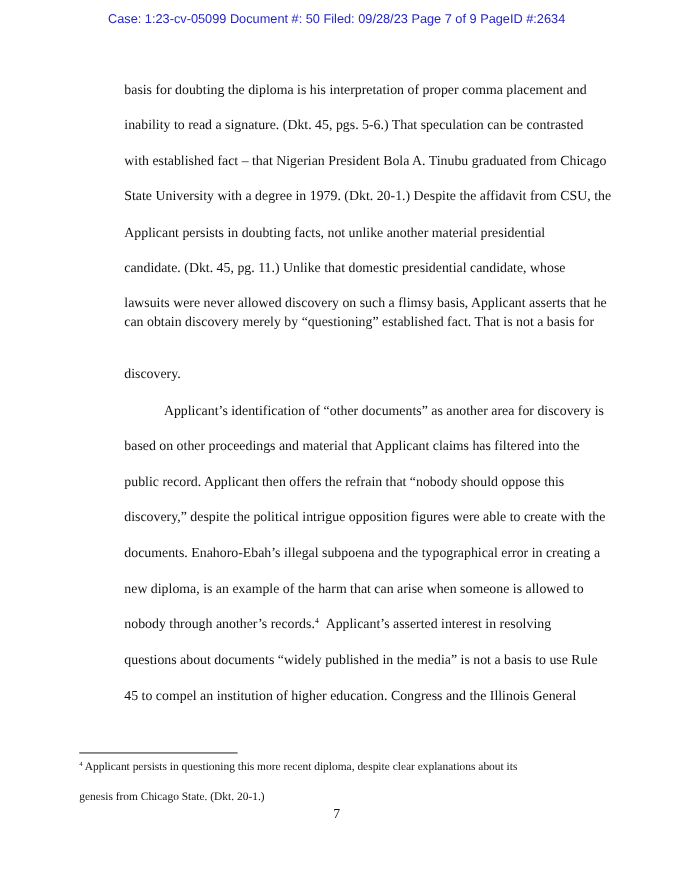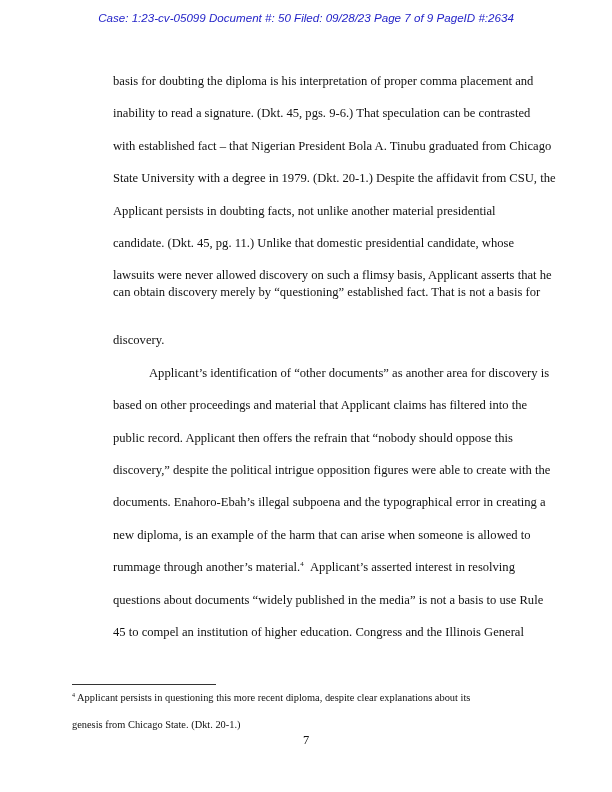--- a/index.html
+++ b/index.html
@@ -8,21 +8,20 @@
       font-family: "Liberation Serif", "DejaVu Serif", serif;
       color: #111111;
     }
     .case-header {
       position: absolute; top: 11px; left: 0; width: 612px;
       text-align: center;
       font-family: "Liberation Sans", "DejaVu Sans", sans-serif;
       font-size: 11.6px;
       color: #2424c8;
       letter-spacing: 0;
-      font-style: italic;
     }
     .body-line {
       position: absolute; left: 72px;
       font-size: 12.6px;
       white-space: nowrap;
       line-height: 14px;
       padding-left: 41px;
     }
     .indent { left: 108px; }
     sup.fnref { font-size: 7px; vertical-align: 5px; line-height: 0; }
@@ -40,35 +39,35 @@
       text-align: center; font-size: 12.5px;
     }
   </style>
 </head>
 <body>
 
 <div class="case-header">Case: 1:23-cv-05099 Document #: 50 Filed: 09/28/23 Page 7 of 9 PageID #:2634</div>
 
 <div>
   <div class="body-line" style="top:74px">basis for doubting the diploma is his interpretation of proper comma placement and</div>
-  <div class="body-line" style="top:106px">inability to read a signature.  (Dkt. 45, pgs. 9-6.)  That speculation can be contrasted</div>
+  <div class="body-line" style="top:106px">inability to read a signature.  (Dkt. 45, pgs. 5-6.)  That speculation can be contrasted</div>
   <div class="body-line" style="top:139px">with established fact – that Nigerian President Bola A. Tinubu graduated from Chicago</div>
   <div class="body-line" style="top:171px">State University with a degree in 1979.  (Dkt. 20-1.)  Despite the affidavit from CSU, the</div>
   <div class="body-line" style="top:204px">Applicant persists in doubting facts, not unlike another material presidential</div>
   <div class="body-line" style="top:236px">candidate.  (Dkt. 45, pg. 11.)  Unlike that domestic presidential candidate, whose</div>
   <div class="body-line" style="top:268px">lawsuits were never allowed discovery on such a flimsy basis, Applicant asserts that he</div>
   <div class="body-line" style="top:285px">can obtain discovery merely by “questioning” established fact.  That is not a basis for</div>
   <div class="body-line" style="top:333px">discovery.</div>
   <div class="body-line indent" style="top:366px">Applicant’s identification of “other documents” as another area for discovery is</div>
   <div class="body-line" style="top:398px">based on other proceedings and material that Applicant claims has filtered into the</div>
   <div class="body-line" style="top:431px">public record.  Applicant then offers the refrain that “nobody should oppose this</div>
   <div class="body-line" style="top:463px">discovery,” despite the political intrigue opposition figures were able to create with the</div>
   <div class="body-line" style="top:495px">documents.  Enahoro-Ebah’s illegal subpoena and the typographical error in creating a</div>
   <div class="body-line" style="top:528px">new diploma, is an example of the harm that can arise when someone is allowed to</div>
-  <div class="body-line" style="top:560px"><span>rummage through another’s material.</span><sup class="fnref">4</sup><span>&nbsp;&nbsp;</span><span>Applicant’s asserted interest in resolving</span></div>
+  <div class="body-line" style="top:560px"><span>nobody through another’s records.</span><sup class="fnref">4</sup><span>&nbsp;&nbsp;</span><span>Applicant’s asserted interest in resolving</span></div>
   <div class="body-line" style="top:593px">questions about documents “widely published in the media” is not a basis to use Rule</div>
   <div class="body-line" style="top:625px">45 to compel an institution of higher education.  Congress and the Illinois General</div>
 </div>
 
 <div class="fn-rule"></div>
 
 <div>
   <div class="fn-line" style="top:692px"><sup>4</sup><span> Applicant persists in questioning this more recent diploma, despite clear explanations about its</span></div>
   <div class="fn-line" style="top:719px">genesis from Chicago State.  (Dkt. 20-1.)</div>
 </div>

